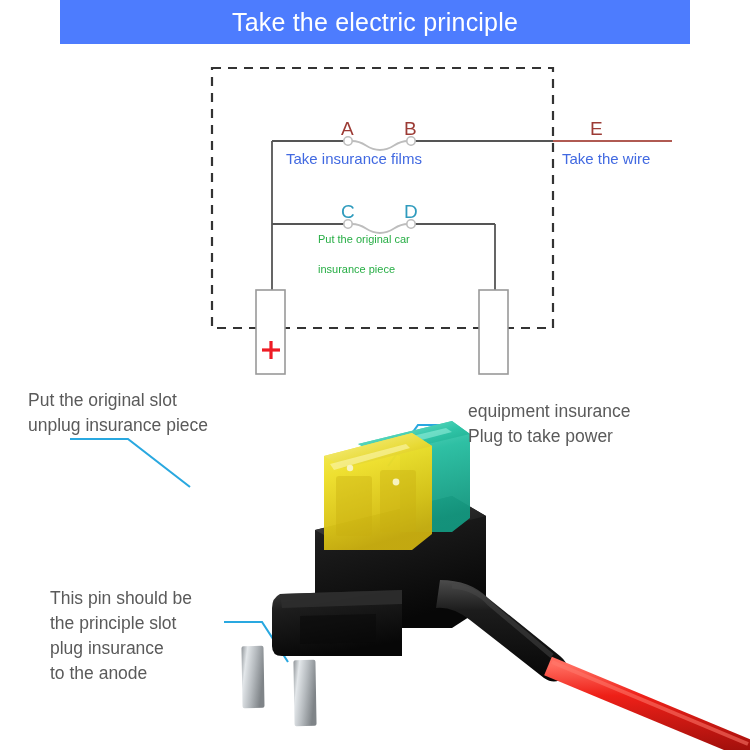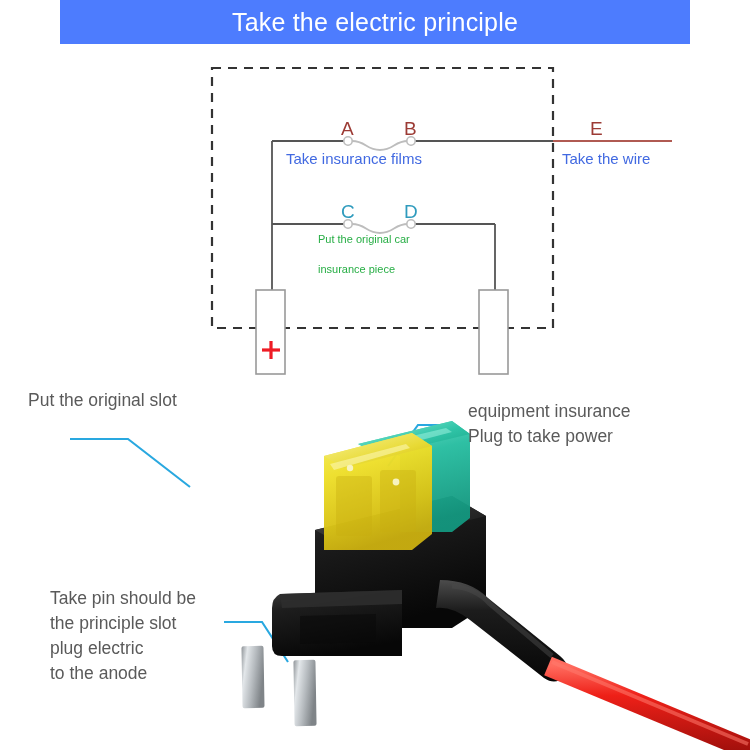--- a/index.html
+++ b/index.html
@@ -238,25 +238,26 @@
              L 470 226 Q 452 212 436 214 Z" fill="url(#gradSleeve)"></path>
     <path d="M 452 192 Q 476 194 490 210 L 552 262" fill="none" stroke="#4a4a4a" stroke-width="5" opacity="0.5"></path>
 
     <path d="M 548 272 L 750 356" stroke="url(#gradRedWire)" stroke-width="20" stroke-linecap="butt"></path>
     <path d="M 552 268 L 748 350" stroke="#ff7a6d" stroke-width="4" opacity="0.55"></path>
   </svg>
 </div>
 
 <div class="callout" id="callout-left-slot">
   <div>Put the original slot</div>
+  <div>unplug insurance piece</div>
 </div>
 
 <div class="callout" id="callout-right-plug">
   <div>equipment insurance</div>
   <div>Plug to take power</div>
 </div>
 
 <div class="callout" id="callout-bottom-pin">
-  <div>Take pin should be</div>
+  <div>This pin should be</div>
   <div>the principle slot</div>
-  <div>plug electric</div>
+  <div>plug insurance</div>
   <div>to the anode</div>
 </div>
 
 </body></html>

